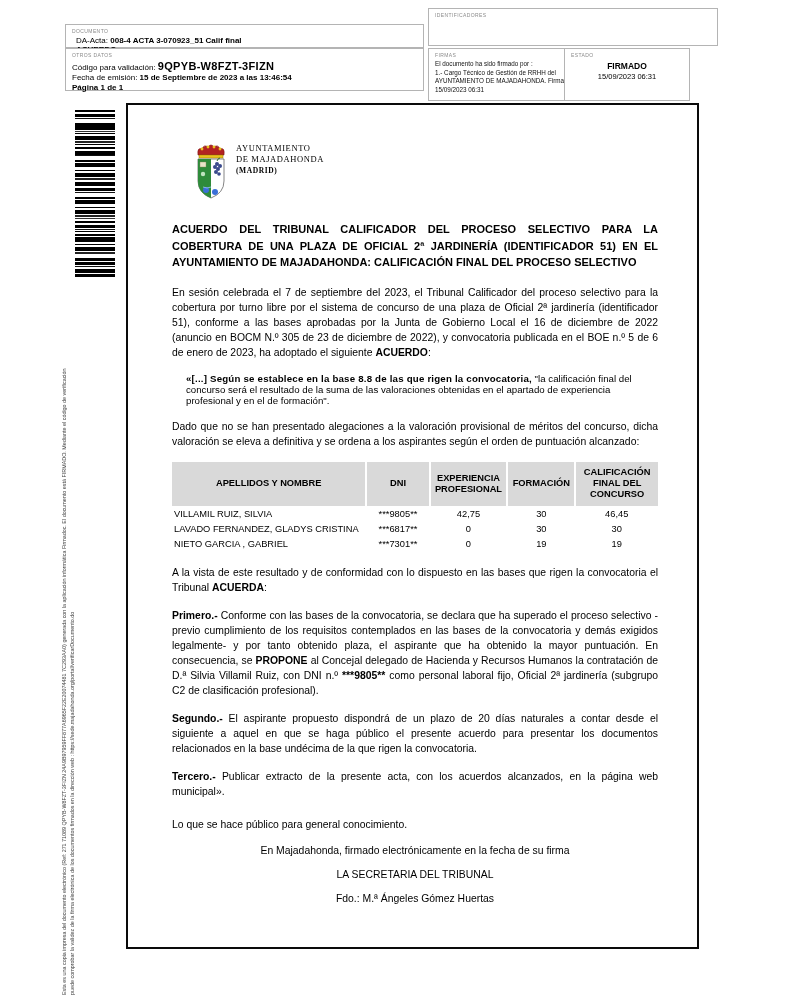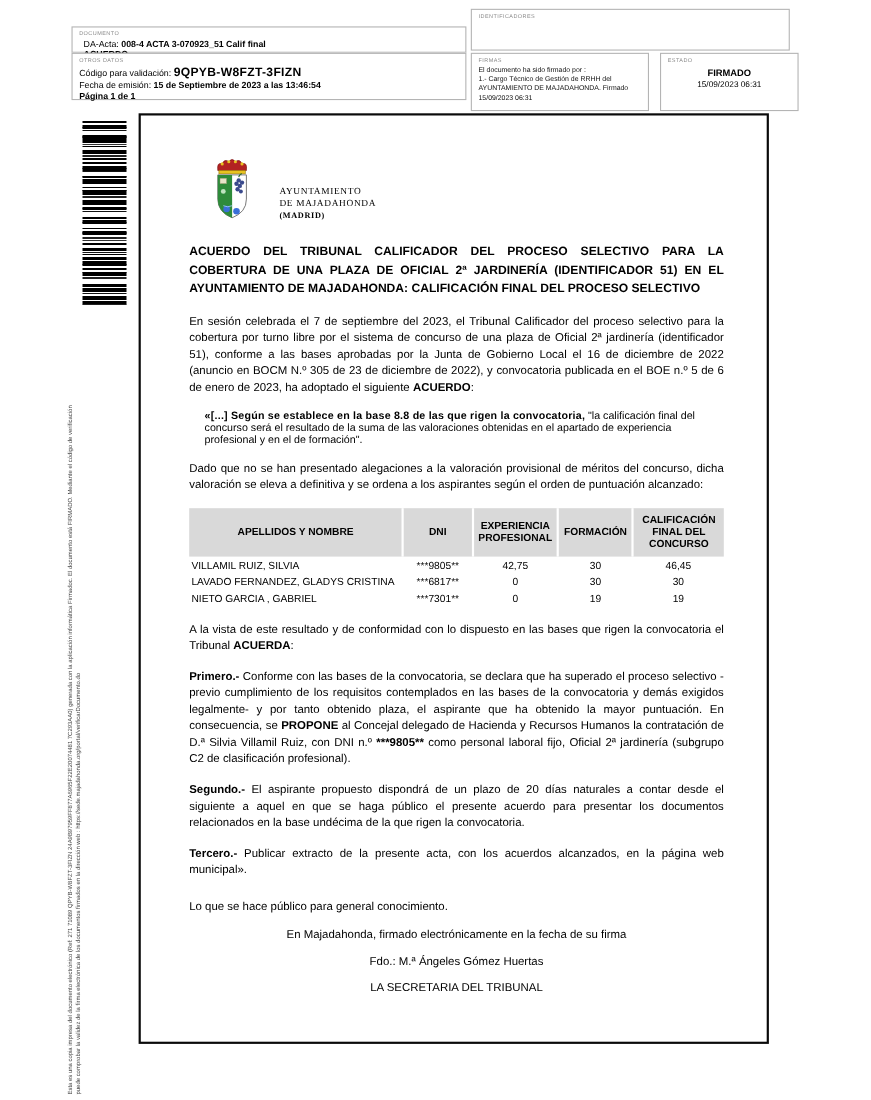--- a/index.html
+++ b/index.html
@@ -13,40 +13,40 @@
   #box-documento .l1 b { font-weight:bold; }
   #box-documento .l2 { font-size:8px; font-weight:bold; margin-left:4px; }
   #box-identificadores { left:428px; top:8px; width:290px; height:38px; }
   #box-otros { left:65px; top:48px; width:359px; height:43px; }
   #box-otros .code-line { font-size:8px; margin-top:1px; }
   #box-otros .code { font-size:11px; font-weight:bold; letter-spacing:.3px; }
   #box-otros .small-line { font-size:8px; margin-top:1px; }
   #box-otros .small-line b { font-weight:bold; }
   #box-firmas { left:428px; top:48px; width:162px; height:53px; }
   #box-firmas .f1, #box-firmas .f2 { font-size:6.3px; line-height:1.35; color:#111; }
-  #box-estado { left:600px; top:48px; width:126px; height:53px; text-align:center; }
+  #box-estado { left:564px; top:48px; width:126px; height:53px; text-align:center; }
   #box-estado .boxlabel { text-align:left; }
   #box-estado .status { font-size:8.5px; font-weight:bold; margin-top:3px; }
   #box-estado .sdate { font-size:7.5px; margin-top:1px; }
 
   
   #barcode { position:absolute; left:75px; top:110px; width:40px; height:167px;
     background-color:#fff;
     background-image:
       repeating-linear-gradient(to bottom,#000 0 2px,transparent 2px 4px,#000 4px 7px,transparent 7px 8px,#111 8px 9px,transparent 9px 13px,#000 13px 15px,transparent 15px 16px,#000 16px 20px,transparent 20px 23px,#000 23px 24px,transparent 24px 26px,#000 26px 30px,transparent 30px 31px,#222 31px 33px,transparent 33px 37px),
       repeating-linear-gradient(to bottom,transparent 0 5px,#000 5px 6px,transparent 6px 14px,#000 14px 16px,transparent 16px 21px,#333 21px 22px,transparent 22px 29px);
   }
   .vline { position:absolute; transform:rotate(-90deg); transform-origin:0 0; white-space:nowrap; font-size:5.4px; color:#444; width:725px; }
   #vline1 { left:61px; top:995px; }
   #vline2 { left:69px; top:995px; }
 
   
   #frame { position:absolute; left:126px; top:103px; width:573px; height:846px; border:2px solid #0a0a0a; background:#fff; padding:38px 39px 0 44px; }
 
-  .logo-row { display:flex; align-items:flex-end; margin-left:22px; margin-bottom:20px;gap:18px; }
+  .logo-row { display:flex; align-items:flex-start; margin-left:22px; margin-bottom:20px; }
   .logo-svg { width:34px; height:58px; }
   .org-text { margin-left:8px; font-family:"Liberation Serif","DejaVu Serif",serif; font-size:8.5px; letter-spacing:.6px; line-height:1.35; }
   .org-text .madrid { font-weight:bold; font-size:7.5px; }
 
   .doc-title { font-size:11px; font-weight:bold; text-align:justify; line-height:1.5; margin-bottom:14px; }
   .para { font-size:10.4px; text-align:justify; line-height:1.45; margin-bottom:13px; }
   .para b { font-weight:bold; }
   .quote { font-size:9.7px; margin:0 2px 13px 14px; }
   .quote .qb { font-weight:600; letter-spacing:.2px; }
 
@@ -182,16 +182,16 @@
 
   <div class="para"><b>Primero.-</b><span> Conforme con las bases de la convocatoria, se declara que ha superado el proceso selectivo - previo cumplimiento de los requisitos contemplados en las bases de la convocatoria y demás exigidos legalmente- y por tanto obtenido plaza, el aspirante que ha obtenido la mayor puntuación. En consecuencia, se </span><b>PROPONE</b><span> al Concejal delegado de Hacienda y Recursos Humanos la contratación de D.ª Silvia Villamil Ruiz, con DNI n.º </span><b>***9805**</b><span> como personal laboral fijo, Oficial 2ª jardinería (subgrupo C2 de clasificación profesional).</span></div>
 
   <div class="para"><b>Segundo.-</b><span> El aspirante propuesto dispondrá de un plazo de 20 días naturales a contar desde el siguiente a aquel en que se haga público el presente acuerdo para presentar los documentos relacionados en la base undécima de la que rigen la convocatoria.</span></div>
 
   <div class="para"><b>Tercero.-</b><span> Publicar extracto de la presente acta, con los acuerdos alcanzados, en la página web municipal».</span></div>
 
   <div class="para mt-extra">Lo que se hace público para general conocimiento.</div>
 
   <div class="center-line">En Majadahonda, firmado electrónicamente en la fecha de su firma</div>
+  <div class="center-line">LA SECRETARIA DEL TRIBUNAL</div>
   <div class="center-line">Fdo.: M.ª Ángeles Gómez Huertas</div>
-  <div class="center-line">LA SECRETARIA DEL TRIBUNAL</div>
 
 </div>
 
 </body></html>

